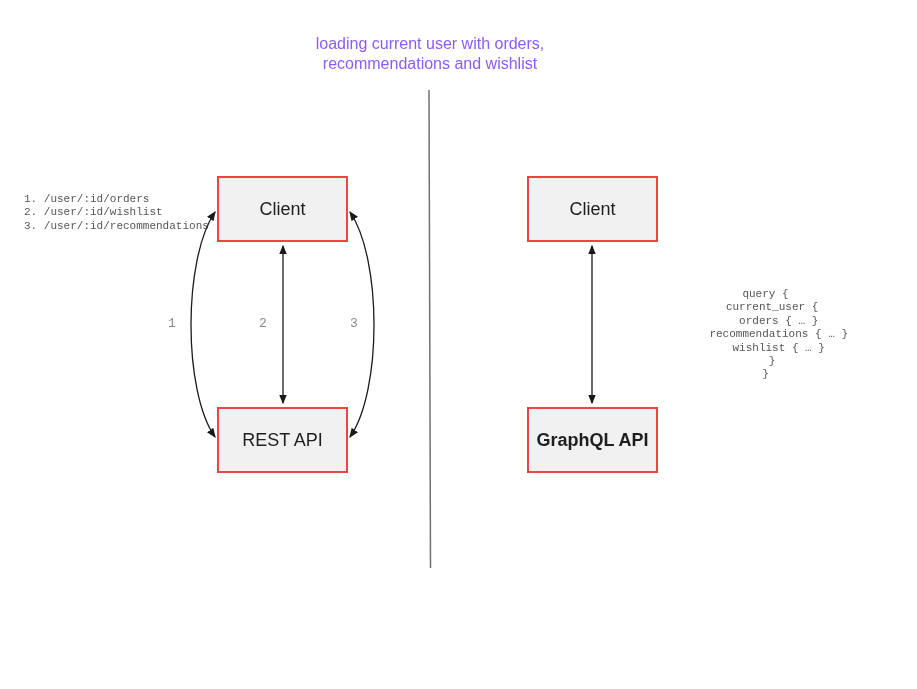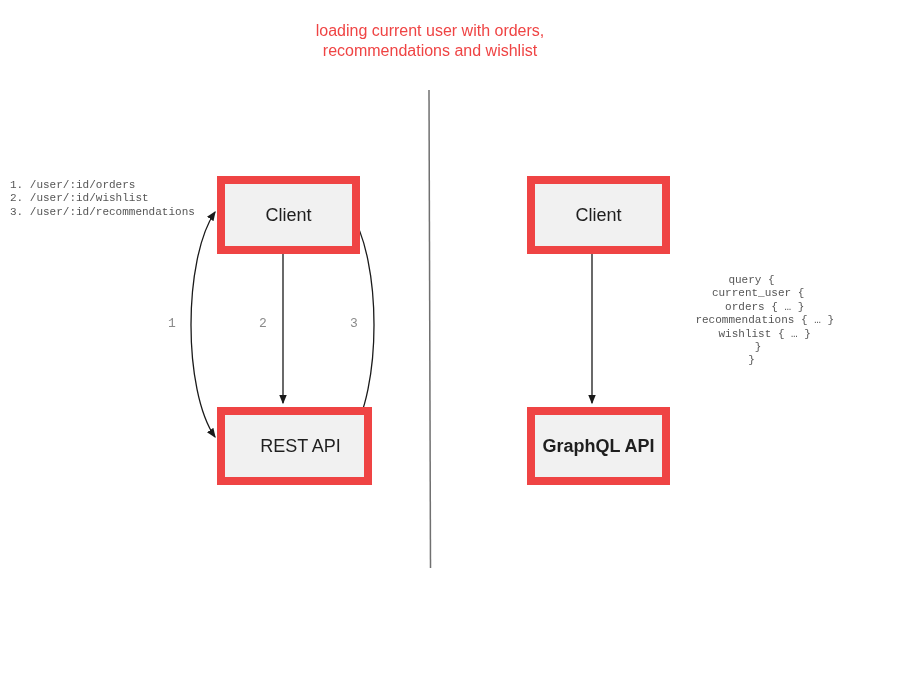--- a/index.html
+++ b/index.html
@@ -10,32 +10,32 @@
   .canvas {
     position: relative;
     width: 917px;
     height: 689px;
     background: #ffffff;
     overflow: hidden;
     font-family: "Liberation Sans", sans-serif;
   }
   .title {
     position: absolute;
-    top: 21px;
+    top: 34px;
     left: 0;
     width: 860px;
     text-align: center;
     font-size: 16px;
     line-height: 20px;
-    color: #ef4444;
+    color: #8b5cf6;
     white-space: pre-line;
   }
   .code {
     position: absolute;
-    margin: 2px;
+    margin: 16px;
     font-family: "Liberation Mono", monospace;
     font-size: 11px;
     line-height: 13.4px;
     color: #565656;
     white-space: pre;
   }
   .endpoints {
     left: 8px;
     top: 177px;
   }
@@ -49,29 +49,29 @@
     left: 0;
     top: 0;
     width: 917px;
     height: 689px;
   }
   .node {
     position: absolute;
     width: 127px;
     height: 62px;
     background: #f1f1f1;
-    border: 8px solid #ef4444;
+    border: 2px solid #ef4444;
     display: flex;
     align-items: center;
     justify-content: center;
     font-size: 18px;
     color: #1f1f1f;
   }
   .node-client-left  { left: 217px; top: 176px; }
-  .node-rest         { left: 217px; top: 407px; padding-left: 12px; }
+  .node-rest         { left: 217px; top: 407px; }
   .node-client-right { left: 527px; top: 176px; }
   .node-graphql      { left: 527px; top: 407px; font-weight: bold; }
   .numlabel {
     position: absolute;
     width: 20px;
     text-align: center;
     font-family: "Liberation Mono", monospace;
     font-size: 13px;
     color: #8a8a8a;
   }

